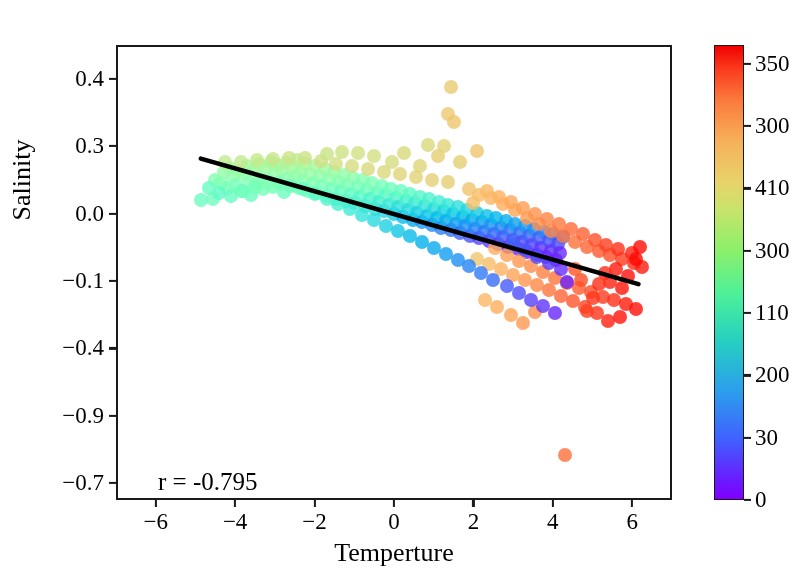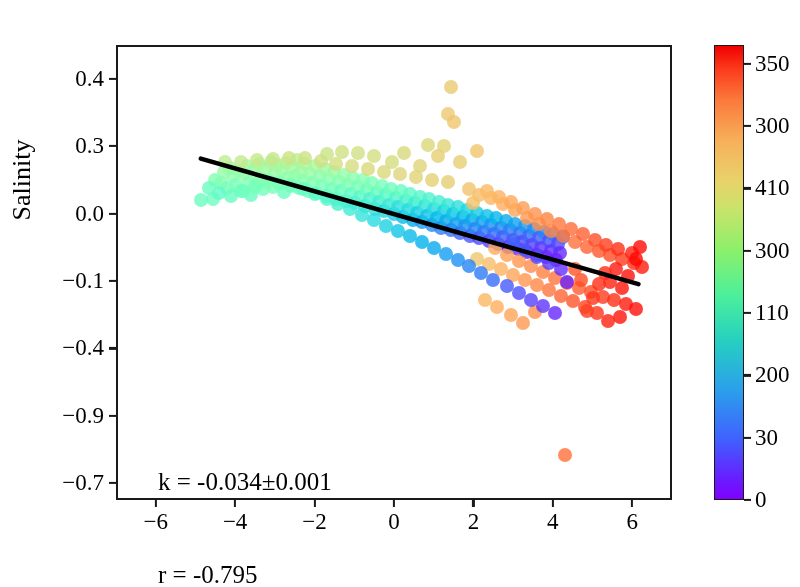--- a/index.html
+++ b/index.html
@@ -475,21 +475,20 @@
           <div class="pt" style="left: 101.271px; top: 146.274px; width: 14px; height: 14px; background: rgb(96, 250, 197); opacity: 0.8;"></div>
           <div class="pt" style="left: 91.3429px; top: 140.881px; width: 14px; height: 14px; background: rgb(104, 252, 193); opacity: 0.8;"></div>
         </div>
       <svg id="regression-line" viewBox="0 0 556 455" preserveAspectRatio="none">
         <line id="fitline" x1="83.39999999999998" y1="112.57037037037037" x2="524.2285714285714" y2="239.2962962962963" stroke="#000000" stroke-width="4.5" stroke-linecap="round"></line>
       </svg>
     </div>
   </div>
 
   <div id="annotation">
-    <div>k = -0.034±0.001</div>
     <div>r = -0.795</div>
   </div>
 
   <div id="xticks-layer">
       <div class="xtick-mark" style="left: 155.714px; top: 500px;"></div>
       <div class="xtick-label" style="left: 155.714px; top: 509px;">−6</div>
       <div class="xtick-mark" style="left: 235.143px; top: 500px;"></div>
       <div class="xtick-label" style="left: 235.143px; top: 509px;">−4</div>
       <div class="xtick-mark" style="left: 314.571px; top: 500px;"></div>
       <div class="xtick-label" style="left: 314.571px; top: 509px;">−2</div>
@@ -512,20 +511,21 @@
       <div class="ytick-mark" style="left: 109px; top: 280.926px;"></div>
       <div class="ytick-label" style="left: 9px; width: 95px; top: 280.926px;">−0.1</div>
       <div class="ytick-mark" style="left: 109px; top: 348.333px;"></div>
       <div class="ytick-label" style="left: 9px; width: 95px; top: 348.333px;">−0.4</div>
       <div class="ytick-mark" style="left: 109px; top: 415.741px;"></div>
       <div class="ytick-label" style="left: 9px; width: 95px; top: 415.741px;">−0.9</div>
       <div class="ytick-mark" style="left: 109px; top: 483.148px;"></div>
       <div class="ytick-label" style="left: 9px; width: 95px; top: 483.148px;">−0.7</div>
     </div>
 
+  <div id="xlabel">Temperture</div>
   <div id="ylabel">Salinity</div>
 
   <div id="colorbar-wrap">
     <div id="colorbar-gradient"></div>
     <div id="cbticks-layer">
         <div class="cbtick-mark" style="top: 455px;"></div>
         <div class="cbtick-label" style="top: 455px;">0</div>
         <div class="cbtick-mark" style="top: 392.671px;"></div>
         <div class="cbtick-label" style="top: 392.671px;">30</div>
         <div class="cbtick-mark" style="top: 330.342px;"></div>

